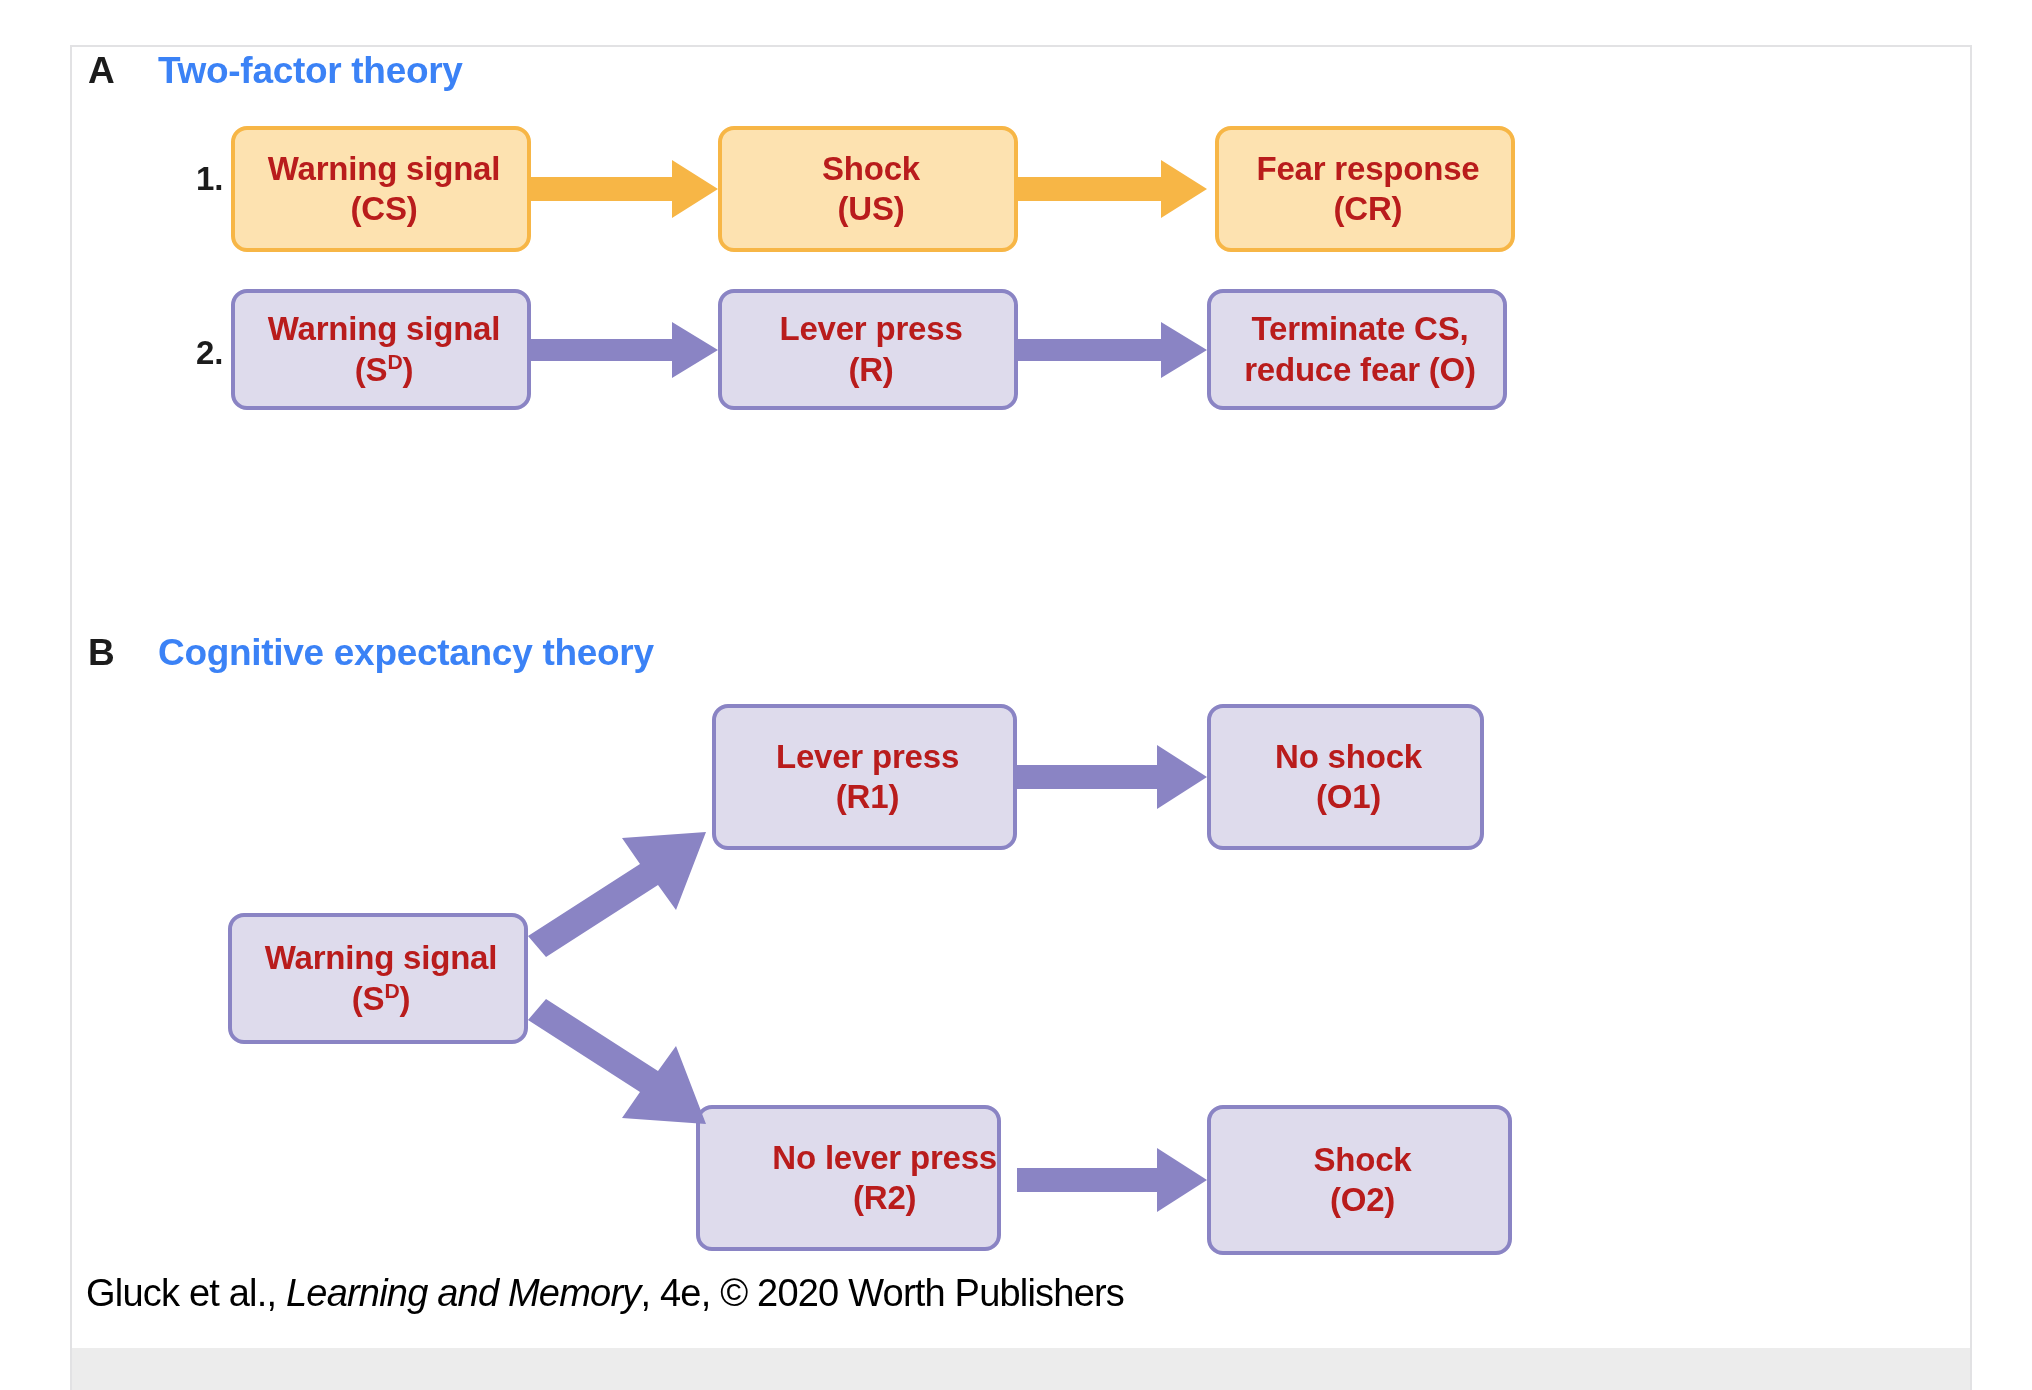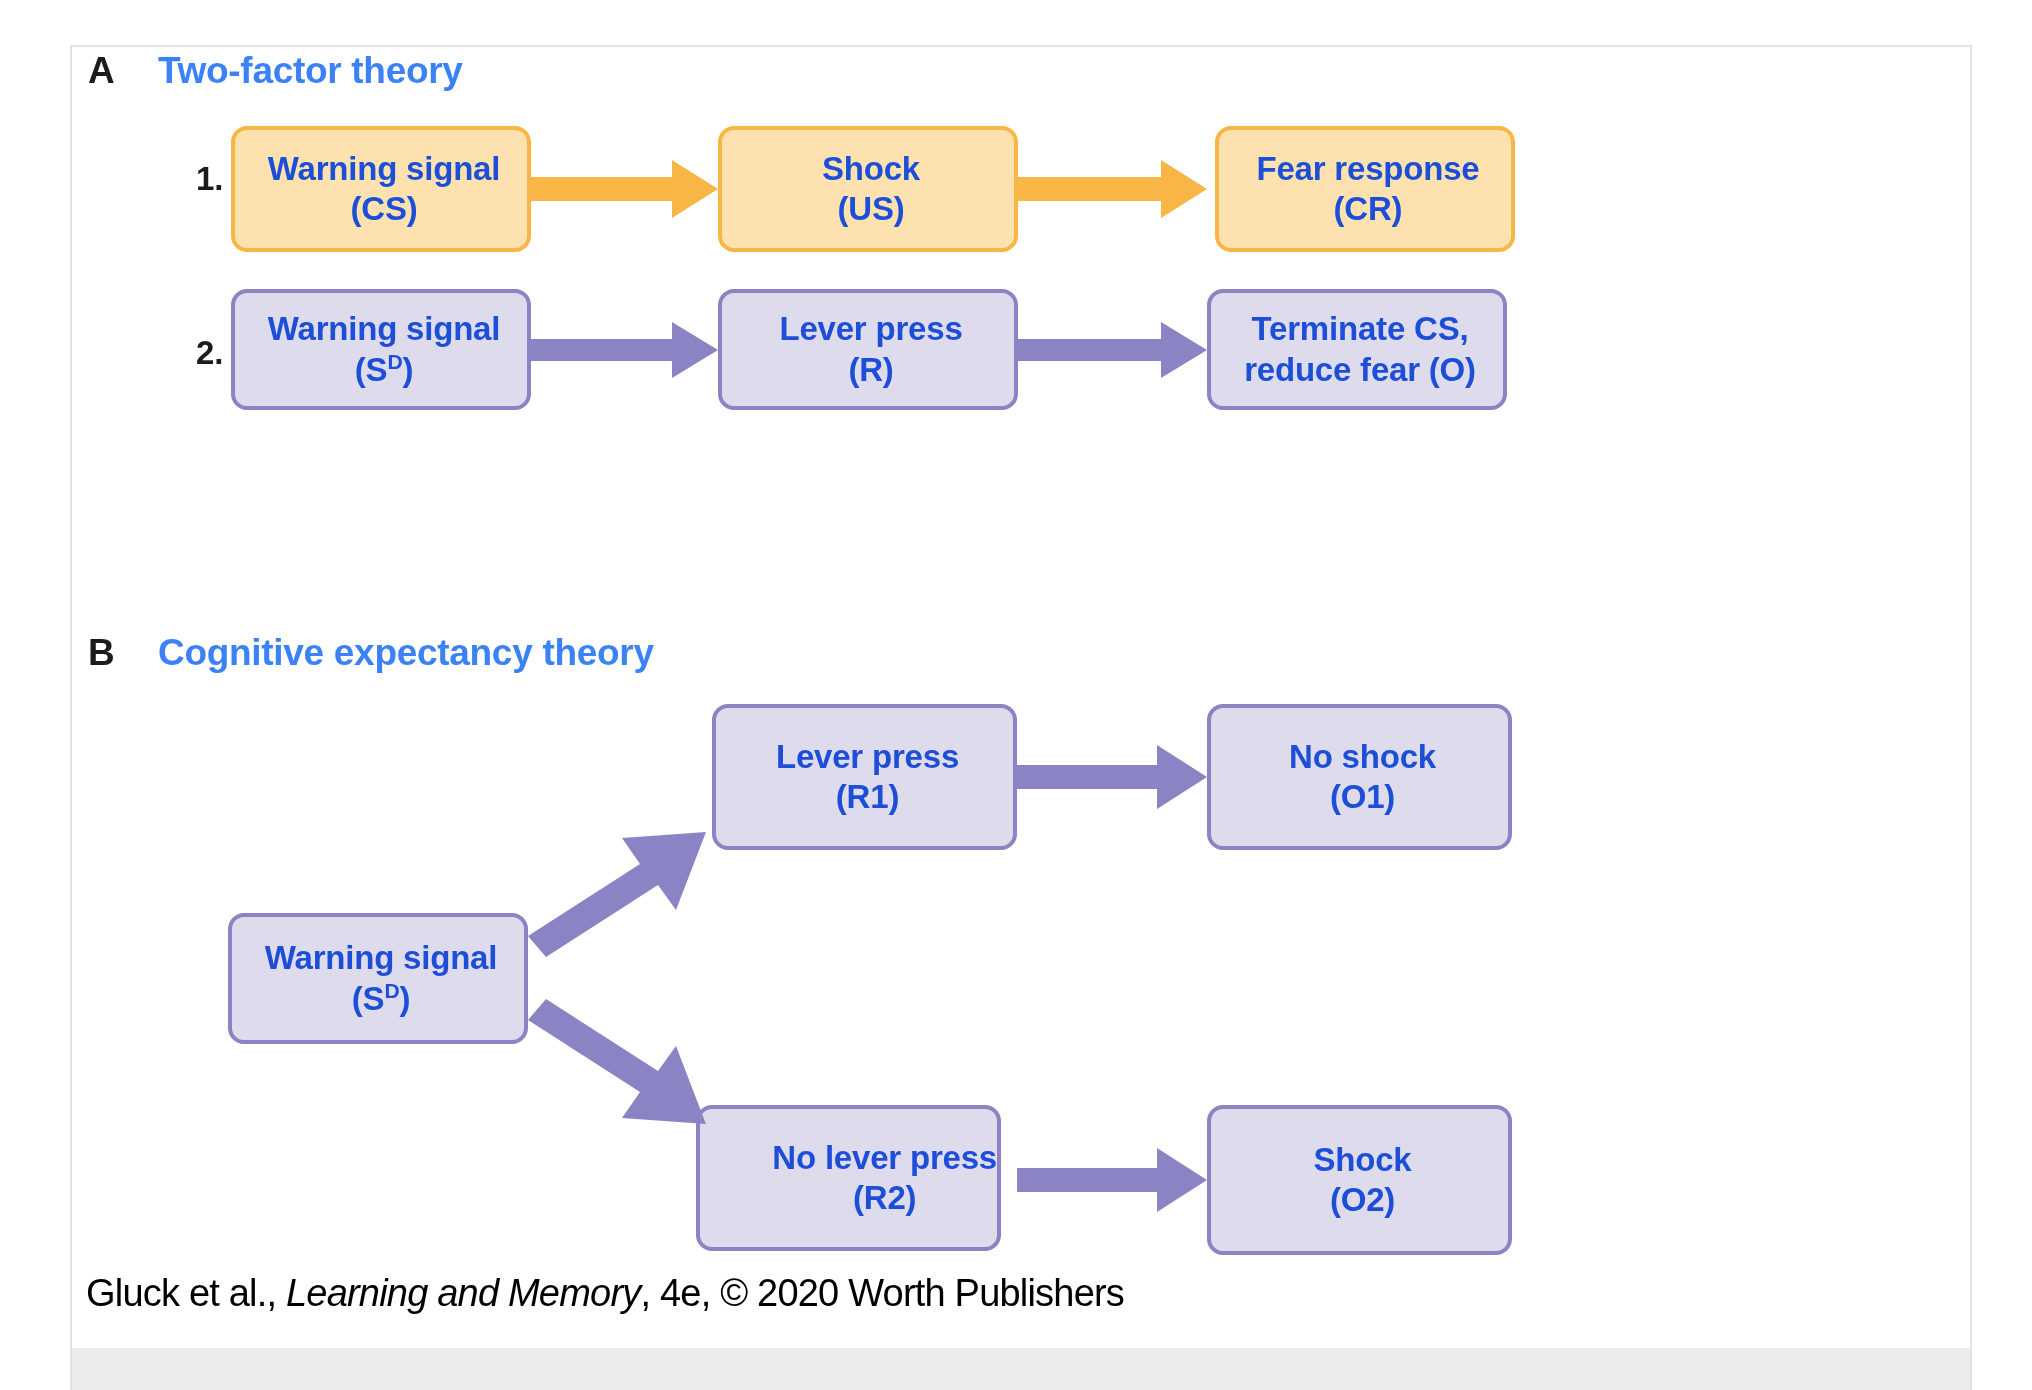--- a/index.html
+++ b/index.html
@@ -67,21 +67,21 @@
     position: absolute;
     box-sizing: border-box;
     border-radius: 16px;
     display: flex;
     align-items: center;
     justify-content: center;
     text-align: center;
     font-weight: bold;
     font-size: 33px;
     line-height: 1.22;
-    color: #1d4ed8;
+    color: #b91c1c;
     letter-spacing: -0.2px;
     padding-left: 6px;
   }
   .node.orange {
     background: #fde2b0;
     border: 4px solid #f7b646;
   }
   .node.purple {
     background: #dedbec;
     border: 4px solid #8a84c4;
@@ -180,21 +180,21 @@
   </span>
 </div>
 
 <div class="node purple" style="left:712px; top:704px; width:305px; height:146px;">
   <span>
     <span>Lever press</span><br>
     <span>(R1)</span>
   </span>
 </div>
 
-<div class="node purple" style="left:1207px; top:704px; width:305px; height:146px;">
+<div class="node purple" style="left:1207px; top:704px; width:277px; height:146px;">
   <span>
     <span>No shock</span><br>
     <span>(O1)</span>
   </span>
 </div>
 
 <div class="node purple" style="left:696px; top:1105px; width:305px; height:146px;justify-content:flex-end;">
   <span>
     <span>No lever press</span><br>
     <span>(R2)</span>

